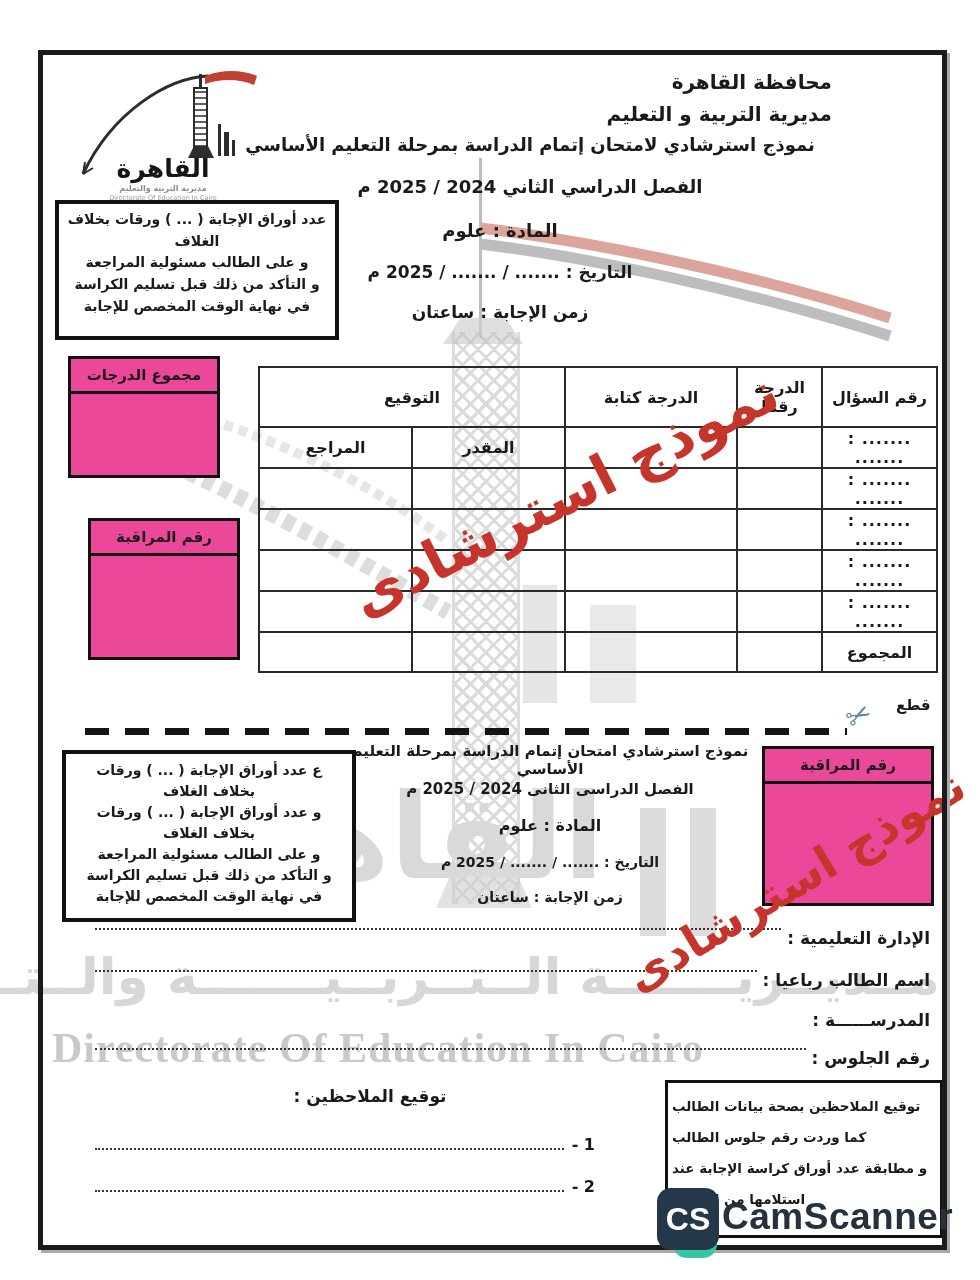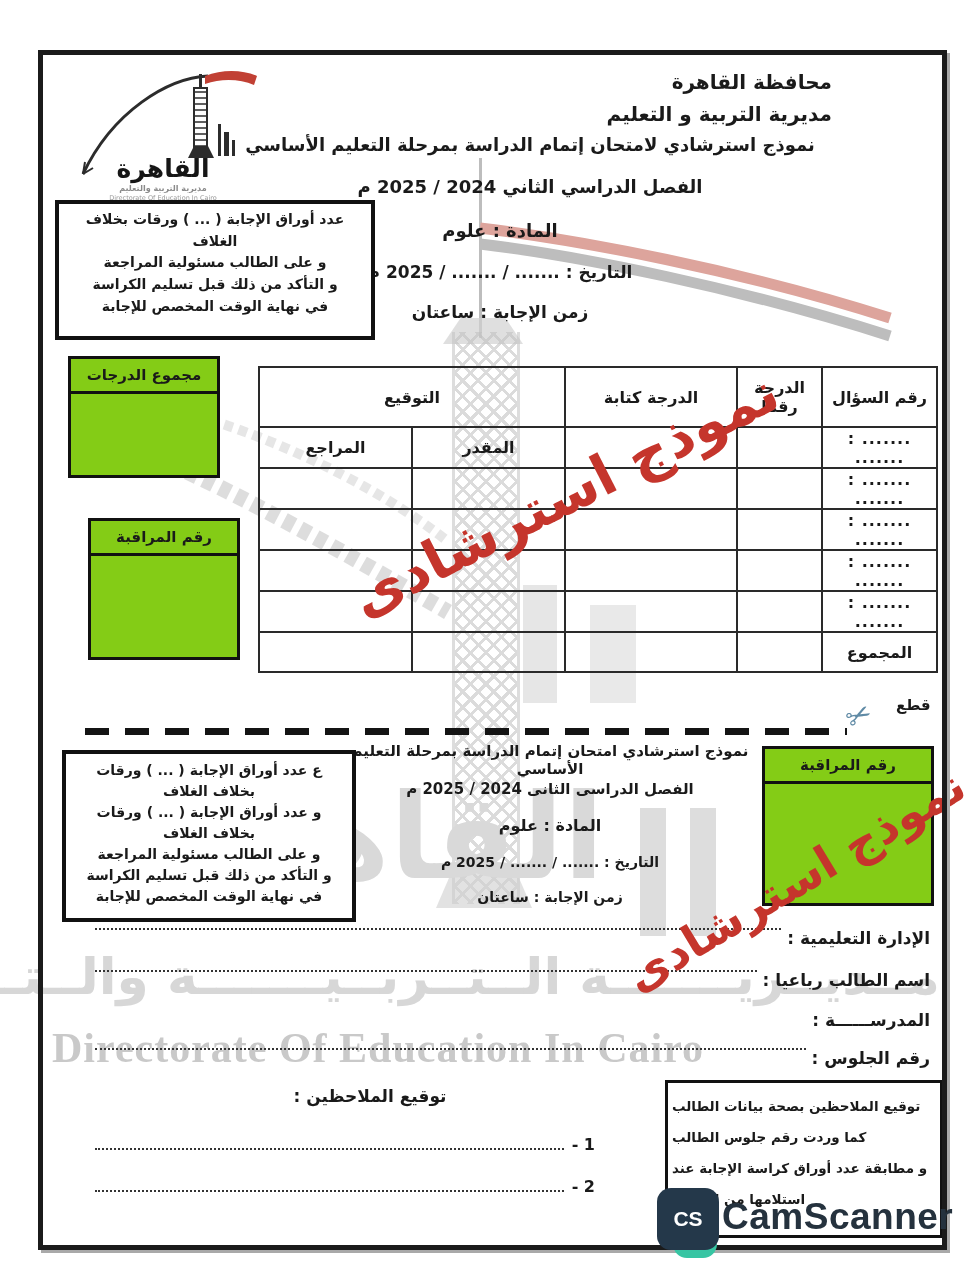--- a/index.html
+++ b/index.html
@@ -44,25 +44,25 @@
   .h-center{direction:rtl;text-align:center;font-weight:bold;z-index:2;}
   .h-title{left:220px;top:134px;width:620px;font-size:18px;}
   .h-sem{left:220px;top:176px;width:620px;font-size:18px;}
   .h-sub{left:290px;top:220px;width:420px;font-size:18px;}
   .h-date{left:290px;top:262px;width:420px;font-size:17px;}
   .h-dur{left:290px;top:302px;width:420px;font-size:17px;}
   
   .noticebox{border:4px solid #111;background:#fff;direction:rtl;text-align:center;
     font-weight:bold;z-index:2;overflow:hidden;}
   .notice-top{left:55px;top:200px;width:268px;height:122px;font-size:14px;
-    line-height:1.55;padding:5px 22px;}
+    line-height:1.55;padding:5px 4px;}
   .notice-stub{left:62px;top:750px;width:278px;height:152px;font-size:14px;
     line-height:1.5;padding:6px 4px;}
   
-  .minibox{border:3px solid #111;background:#84cc16;z-index:2;direction:rtl;}
+  .minibox{border:3px solid #111;background:#ec4899;z-index:2;direction:rtl;}
   .minibox .mb-title{border-bottom:3px solid #111;text-align:center;font-weight:bold;
     font-size:15px;padding:7px 2px;}
   .scorebox{left:68px;top:356px;width:146px;height:116px;}
   .monbox1{left:88px;top:518px;width:146px;height:136px;}
   .monbox2{left:762px;top:746px;width:166px;height:154px;}
   
   .gtable{left:258px;top:366px;width:678px;z-index:2;}
   table.grades{border-collapse:collapse;table-layout:fixed;width:678px;direction:rtl;
     background:transparent;}
   table.grades td,table.grades th{border:2.5px solid #2a2a2a;text-align:center;
@@ -101,21 +101,21 @@
   .inv-line .dots{flex:1;border-bottom:2.5px dotted #333;margin-bottom:4px;}
   .inv1{top:1128px;}
   .inv2{top:1170px;}
   
   .confirm{left:665px;top:1080px;width:264px;height:136px;border:3.5px solid #111;
     background:#fff;direction:rtl;text-align:left;font-weight:bold;font-size:13.5px;
     line-height:2.3;padding:8px 4px;z-index:2;overflow:hidden;}
   
   .cs-badge{left:657px;top:1188px;width:62px;height:62px;background:#24384a;
     border-radius:14px;z-index:6;display:flex;align-items:center;justify-content:center;
-    color:#fff;font-size:21px;font-weight:bold;font-family:"Liberation Sans",sans-serif;}
+    color:#fff;font-size:32px;font-weight:bold;font-family:"Liberation Sans",sans-serif;}
   .cs-tongue{left:673px;top:1244px;width:44px;height:14px;background:#37c5a3;
     border-radius:0 0 20px 20px;z-index:5;}
   .cs-name{left:722px;top:1196px;font-size:37px;font-weight:bold;color:#25323e;
     font-family:"Liberation Sans",sans-serif;z-index:6;letter-spacing:.5px;}
   
   .logo{left:58px;top:66px;width:215px;height:140px;z-index:2;}
   .logo svg{position:absolute;left:0;top:0;}
   .logo-name{position:absolute;left:30px;top:88px;width:150px;text-align:center;
     font-size:25px;font-weight:bold;direction:rtl;color:#161616;}
   .logo-sub-ar{position:absolute;left:10px;top:118px;width:190px;text-align:center;

